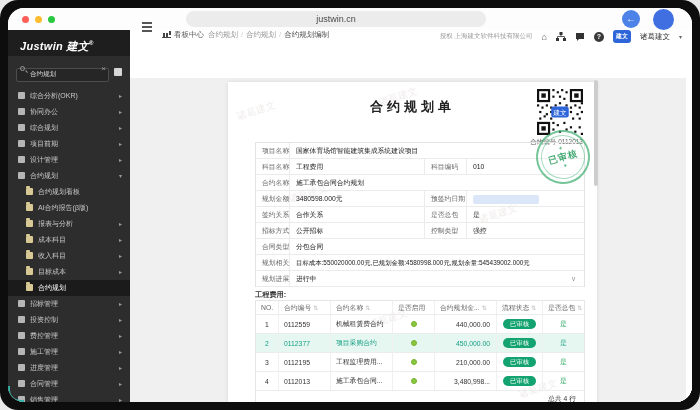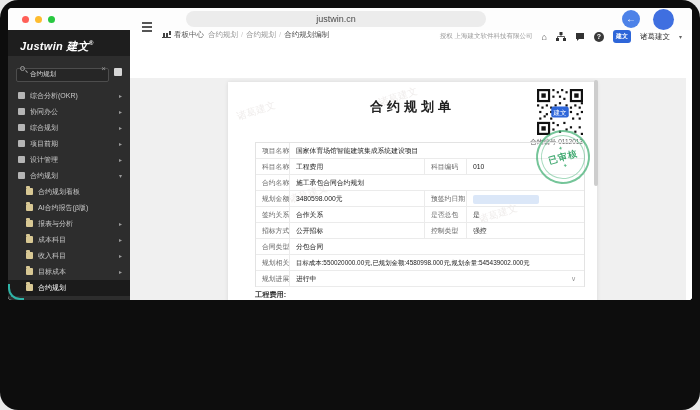--- a/index.html
+++ b/index.html
@@ -1,18 +1,18 @@
 <!DOCTYPE html>
 <html><head>
 <meta charset="utf-8">
 <style>
   html,body{margin:0;padding:0;background:#e9e9e9;font-family:"Liberation Sans","DejaVu Sans",sans-serif;}
   *{box-sizing:border-box;}
   .frame{width:700px;height:410px;background:#0d0d0d;border-radius:18px;padding:8px;position:relative;}
-  .window{width:684px;height:292px;background:#fff;border-radius:4px;overflow:hidden;position:relative;}
+  .window{width:684px;height:394px;background:#fff;border-radius:16px;overflow:hidden;position:relative;}
 
   
   .bbar{height:22px;background:#fdfdfd;position:relative;display:flex;align-items:center;}
   .lights{display:flex;gap:6px;margin-left:14px;}
   .light{width:7px;height:7px;border-radius:50%;}
   .l-red{background:#ff5f57;}.l-yel{background:#febc2e;}.l-grn{background:#28c840;}
   .urlpill{position:absolute;left:178px;top:3px;width:300px;height:16px;background:#ececec;border-radius:9px;
     font-size:9px;color:#4a4a4a;text-align:center;line-height:16px;}
   .bcircle{position:absolute;border-radius:50%;top:2px;}
   .c-back{right:52px;width:18px;height:18px;background:#4d82e8;color:#fff;font-size:10px;line-height:17px;text-align:center;}

